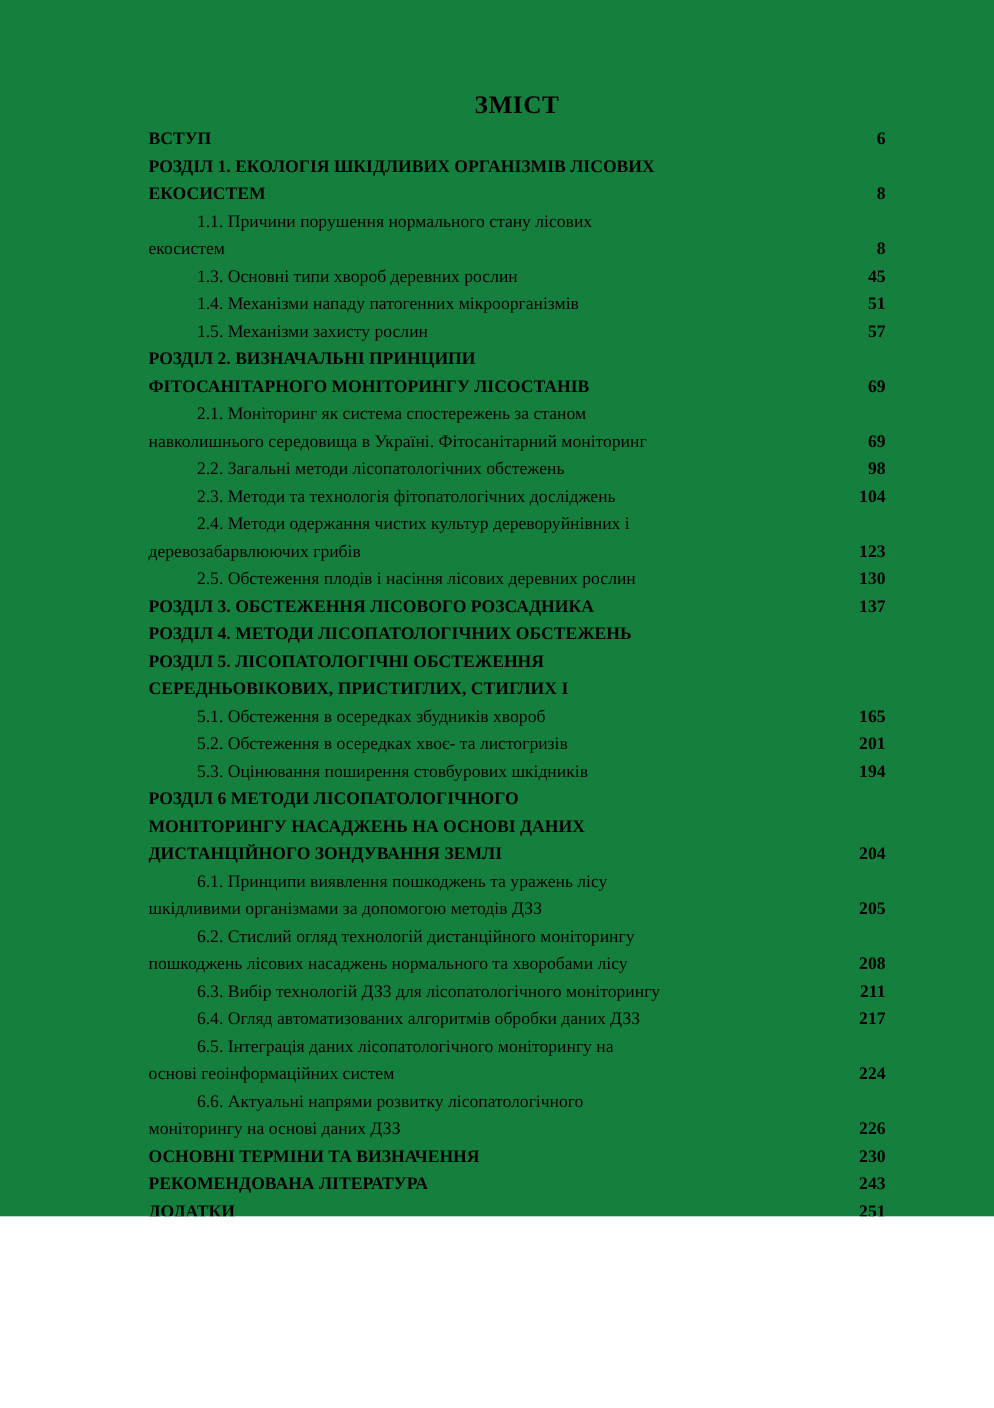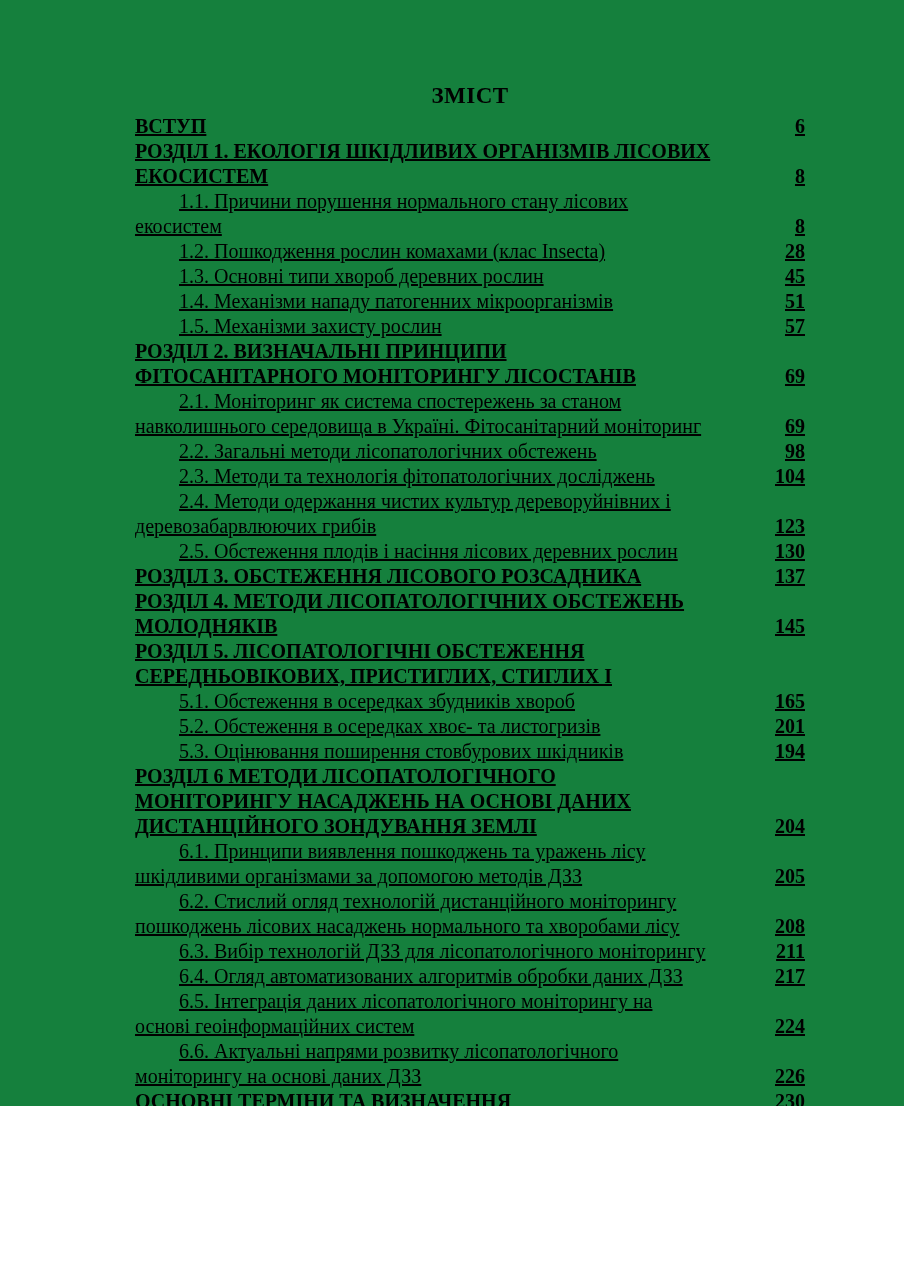--- a/index.html
+++ b/index.html
@@ -25,22 +25,21 @@
     font-size: 23px;
     line-height: 26px;
     font-weight: 700;
     letter-spacing: 0.5px;
   }
   .toc {
     position: absolute;
     left: 135px;
     top: 114px;
     width: 670px;
-    font-size: 20px;
-    text-decoration: underline;
+    font-size: 16px;
   }
   .toc-line {
     display: flex;
     align-items: baseline;
     line-height: 25px;
     height: 25px;
   }
   .toc-line.indent {
     padding-left: 44px;
   }
@@ -92,26 +91,20 @@
         <div class="toc-line indent">
           <span class="line-text">1.1. Причини порушення нормального стану лісових</span>
         </div>
         <div class="toc-line">
           <span class="line-text">екосистем</span>
           <span class="line-page">8</span>
         </div>
       </div>
       <div class="toc-entry">
         <div class="toc-line indent">
-          <span class="line-text">1.2. Пошкодження рослин комахами (клас Insecta)</span>
-          <span class="line-page">28</span>
-        </div>
-      </div>
-      <div class="toc-entry">
-        <div class="toc-line indent">
           <span class="line-text">1.3. Основні типи хвороб деревних рослин</span>
           <span class="line-page">45</span>
         </div>
       </div>
       <div class="toc-entry">
         <div class="toc-line indent">
           <span class="line-text">1.4. Механізми нападу патогенних мікроорганізмів</span>
           <span class="line-page">51</span>
         </div>
       </div>
@@ -169,24 +162,20 @@
       <div class="toc-entry">
         <div class="toc-line bold">
           <span class="line-text">РОЗДІЛ 3. ОБСТЕЖЕННЯ ЛІСОВОГО РОЗСАДНИКА</span>
           <span class="line-page">137</span>
         </div>
       </div>
       <div class="toc-entry">
         <div class="toc-line bold">
           <span class="line-text">РОЗДІЛ 4. МЕТОДИ ЛІСОПАТОЛОГІЧНИХ ОБСТЕЖЕНЬ</span>
         </div>
-        <div class="toc-line bold">
-          <span class="line-text">МОЛОДНЯКІВ</span>
-          <span class="line-page">145</span>
-        </div>
       </div>
       <div class="toc-entry">
         <div class="toc-line bold">
           <span class="line-text">РОЗДІЛ 5. ЛІСОПАТОЛОГІЧНІ ОБСТЕЖЕННЯ</span>
         </div>
         <div class="toc-line bold">
           <span class="line-text">СЕРЕДНЬОВІКОВИХ, ПРИСТИГЛИХ, СТИГЛИХ І</span>
         </div>
       </div>
       <div class="toc-entry">

